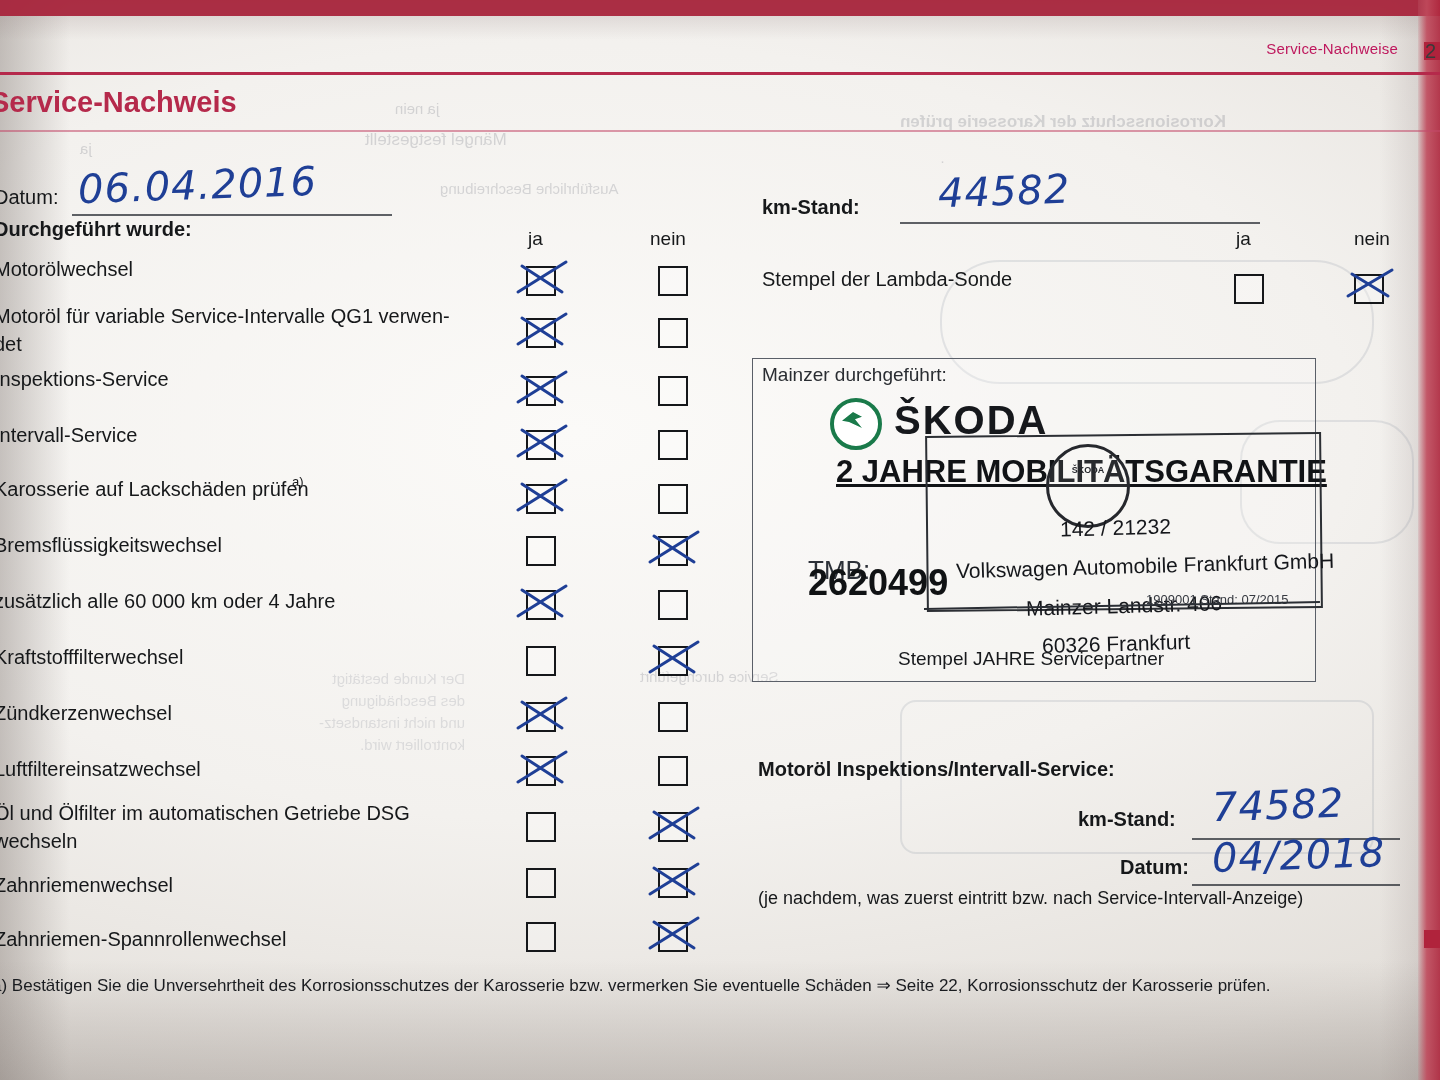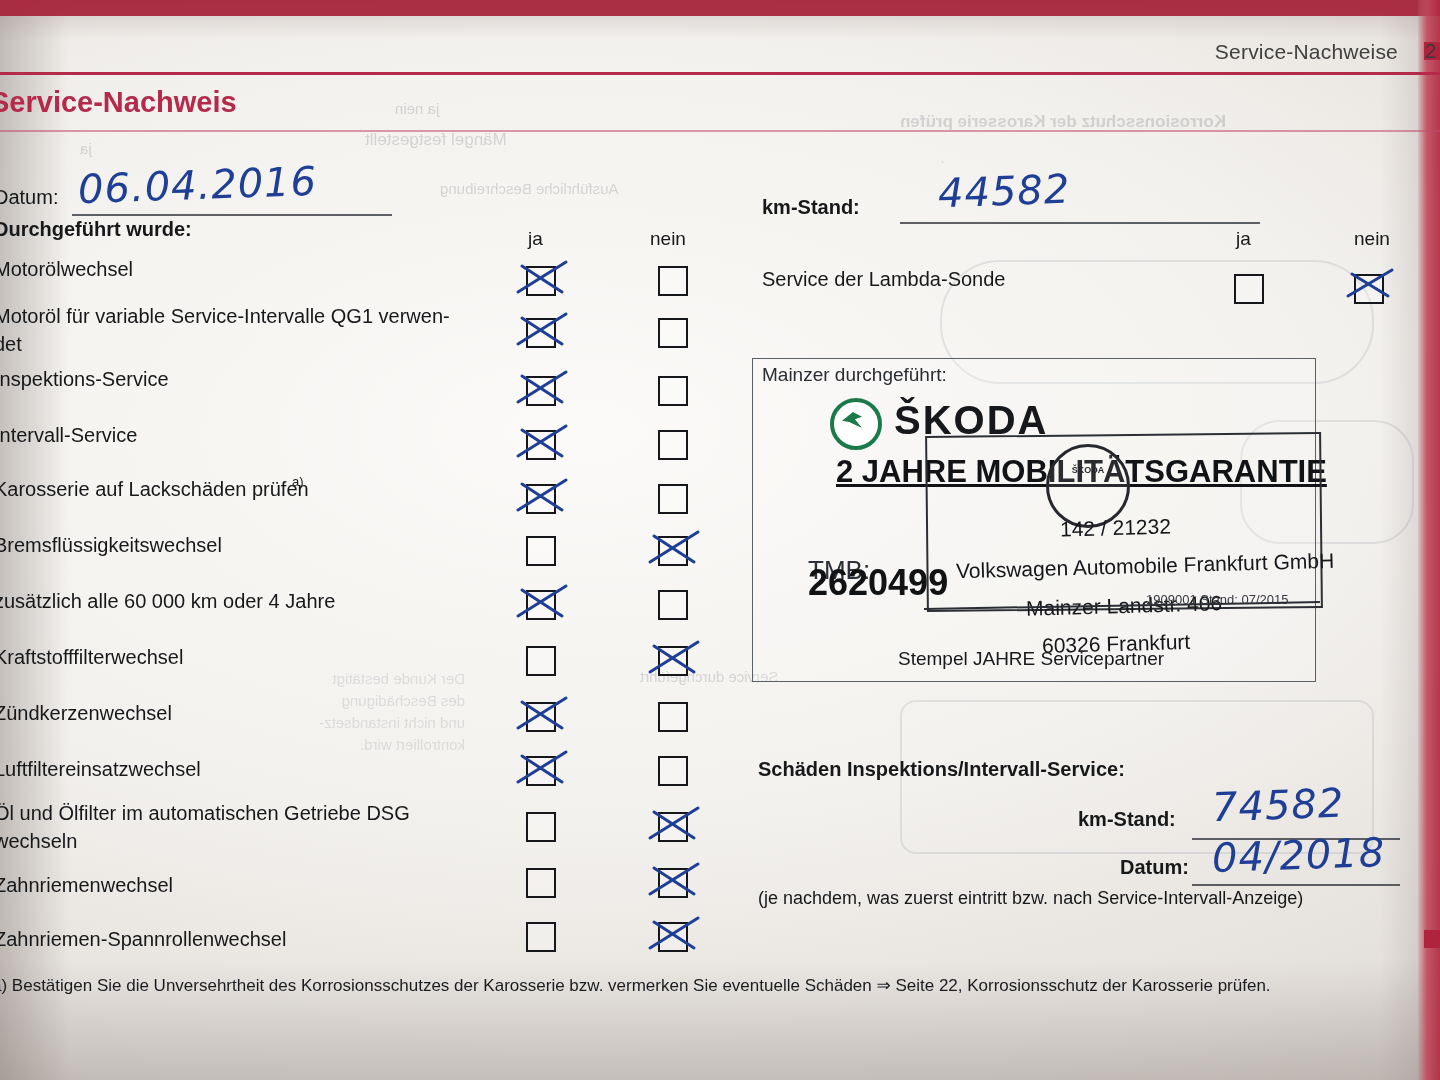--- a/index.html
+++ b/index.html
@@ -61,22 +61,22 @@
 
   
   .header-line {
     position: absolute;
     left: 0; top: 72px; width: 1440px; height: 3px;
     background: #b5294b;
   }
   .header-right {
     position: absolute;
     right: 42px; top: 40px;
-    font-size: 21px;
-    color: #404040;
+    font-size: 15px;
+    color: #be185d;
     letter-spacing: 0.2px;
   }
   .header-page-num {
     position: absolute;
     right: 4px; top: 40px;
     font-size: 20px;
     color: #3a3a3a;
   }
 
   .title {
@@ -423,21 +423,21 @@
       <div class="lbl" style="left: -6px; top: 928px;">Zahnriemen-Spannrollenwechsel</div>
       <div class="checkbox" style="left: 526px; top: 922px;"></div>
       <div class="checkbox" style="left: 658px; top: 922px;"></div>
       <svg class="tick" viewBox="0 0 60 44" style="left: 646px; top: 912px;">
         <path d="M4 36 L52 6 M8 10 L48 36" stroke="#1f3f96" stroke-width="3" fill="none" stroke-linecap="round"></path>
       </svg>
     </div>
 
   <div class="col-head" style="left:1236px; top:228px;">ja</div>
   <div class="col-head" style="left:1354px; top:228px;">nein</div>
-  <div class="lbl" style="left:762px; top:268px;">Service der Lambda-Sonde</div>
+  <div class="lbl" style="left:762px; top:268px;">Stempel der Lambda-Sonde</div>
   <div class="checkbox" style="left:1234px; top:274px;"></div>
   <div class="checkbox" style="left:1354px; top:274px;"></div>
   <svg class="tick" style="left:1342px; top:262px;" viewBox="0 0 60 44">
     <path d="M6 34 L50 8 M10 12 L46 34" stroke="#1f3f96" stroke-width="3" fill="none" stroke-linecap="round"></path>
   </svg>
 
   <div class="stampbox"></div>
   <div class="stampbox-label">Mainzer durchgeführt:</div>
   <div class="tmb-label">TMB:</div>
   <div class="tmb-value">2620499</div>
@@ -452,21 +452,21 @@
       <span>ŠKODA</span>
     </div>
     <div class="dealer" style="left:240px; top:124px;">142 / 21232</div>
     <div class="dealer" style="left:136px; top:162px;">Volkswagen Automobile Frankfurt GmbH</div>
     <div class="dealer" style="left:206px; top:202px;">Mainzer Landstr. 406</div>
     <div class="dealer" style="left:222px; top:240px;">60326 Frankfurt</div>
     <div class="stamp-small">1909001 Stand: 07/2015</div>
     <div class="strike" style="left:104px; top:216px; width:396px; transform:rotate(-1deg);"></div>
   </div>
 
-  <div class="lbl bold" style="left:758px; top:758px;">Schäden Inspektions/Intervall-Service:</div>
+  <div class="lbl bold" style="left:758px; top:758px;">Motoröl Inspektions/Intervall-Service:</div>
 
   <div class="lbl bold" style="left:1078px; top:808px;">km-Stand:</div>
   <div class="hand" style="left:1212px; top:782px;">74582</div>
   <div class="rule" style="left:1192px; top:838px; width:208px;"></div>
 
   <div class="lbl bold" style="left:1120px; top:856px;">Datum:</div>
   <div class="hand" style="left:1212px; top:832px;">04/2018</div>
   <div class="rule" style="left:1192px; top:884px; width:208px;"></div>
 
   <div class="lbl small" style="left:758px; top:888px;">(je nachdem, was zuerst eintritt bzw. nach Service-Intervall-Anzeige)</div>

